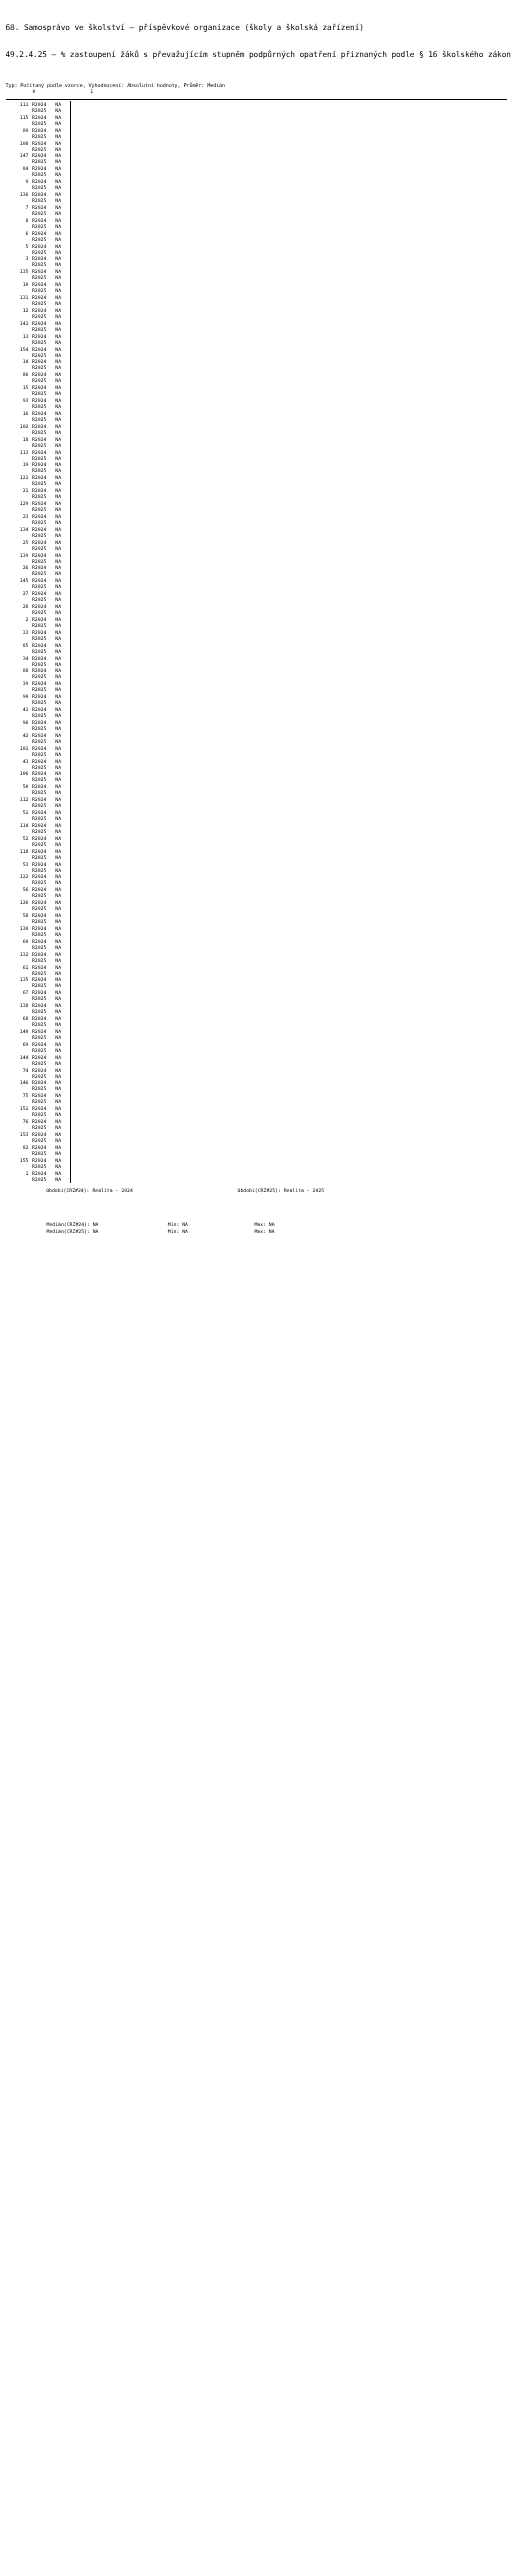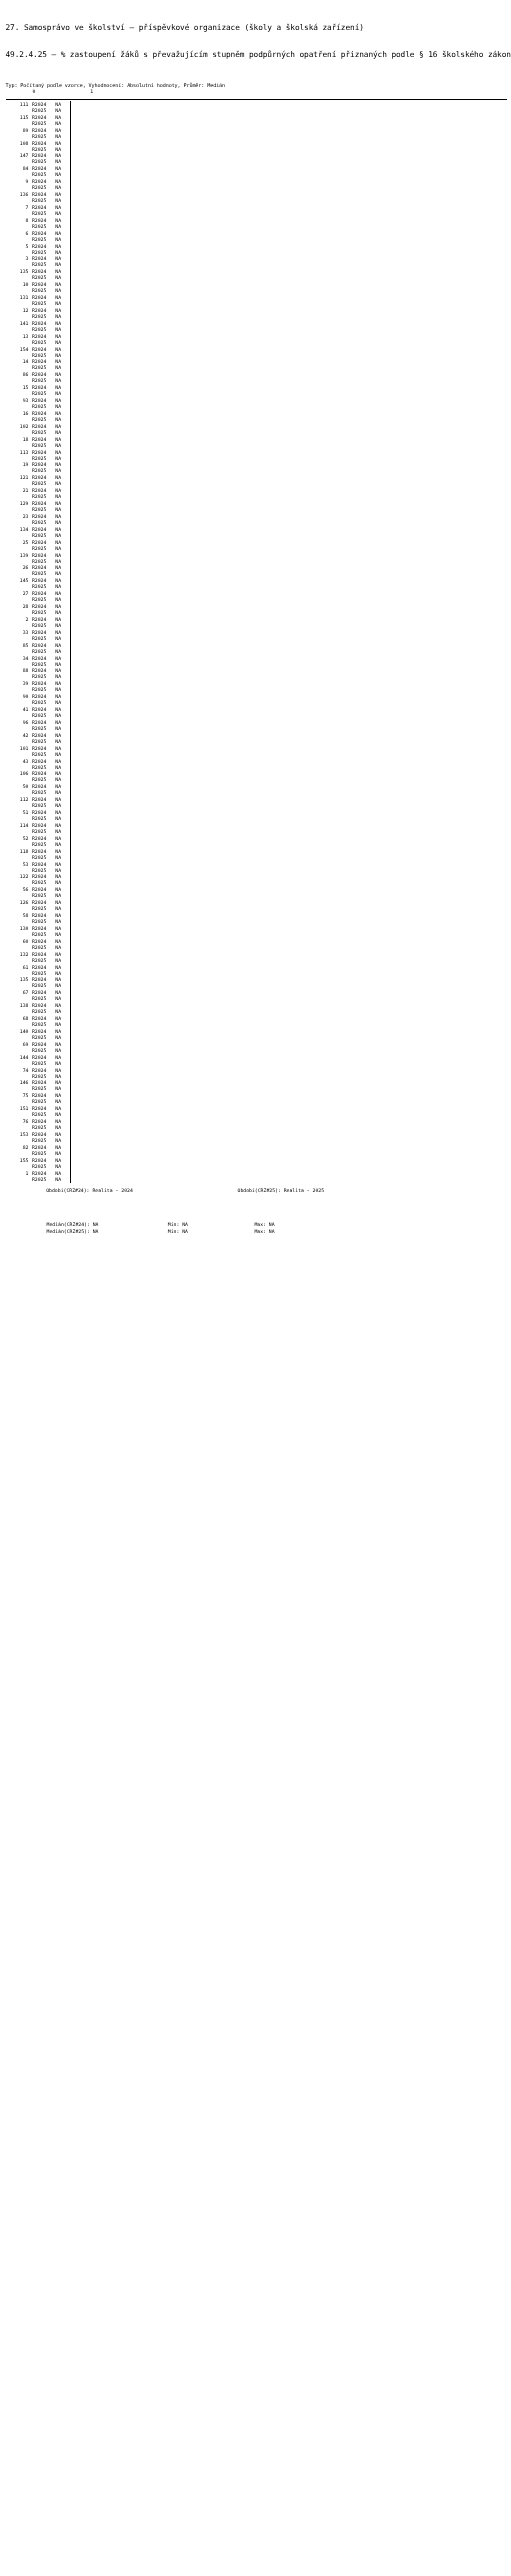--- a/index.html
+++ b/index.html
@@ -130,21 +130,21 @@
   .spacer {
     height: 5.5px;
   }
 </style>
 </head>
 <body>
 
 <div class="page">
 
   <div class="hdr">
-    <div class="hdr-line">27. Samosprávo ve školství – příspěvkové organizace (školy a školská zařízení)</div>
+    <div class="hdr-line">68. Samosprávo ve školství – příspěvkové organizace (školy a školská zařízení)</div>
     <div class="hdr-line">49.2.4.25 – % zastoupení žáků s převažujícím stupněm podpůrných opatření přiznaných podle § 16 školského zákona</div>
   </div>
 
   <div class="sub">Typ: Počítaný podle vzorce, Vyhodnocení: Absolutní hodnoty, Průměr: Medián</div>
 
   <div class="axis-row">
     <div class="axis-ticks">0&nbsp;&nbsp;&nbsp;&nbsp;&nbsp;&nbsp;&nbsp;&nbsp;&nbsp;&nbsp;&nbsp;&nbsp;&nbsp;&nbsp;&nbsp;&nbsp;&nbsp;&nbsp;&nbsp;1</div>
   </div>
 
   <hr class="rule">

